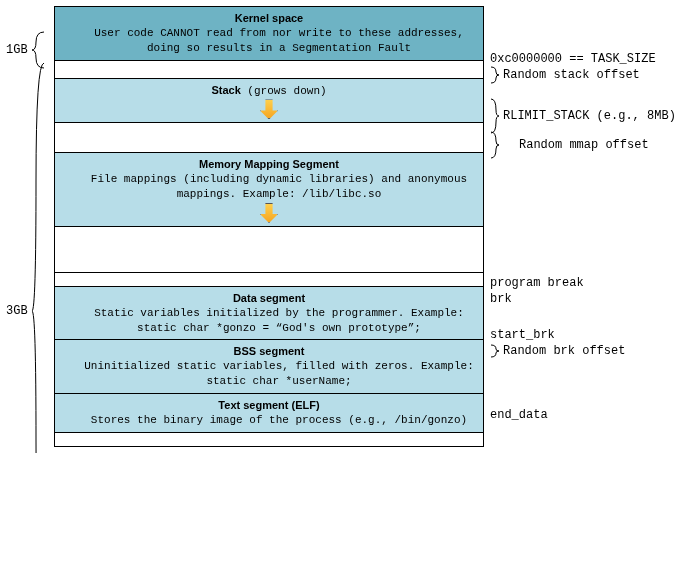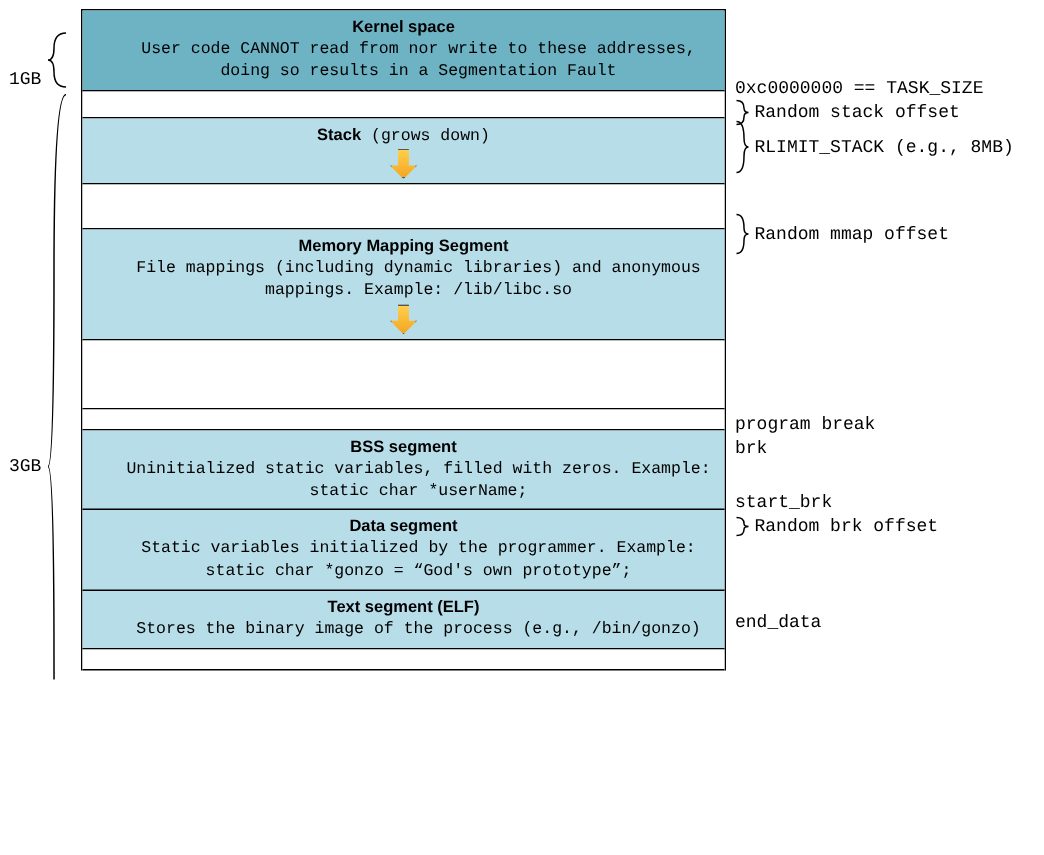--- a/index.html
+++ b/index.html
@@ -60,21 +60,21 @@
   }
   .rlabel { position: absolute; left: 6px; white-space: nowrap; display:flex; align-items:center; }
   .rlabel .mini-brace { margin-right: 3px; }
 </style>
 </head>
 <body>
 
 <div class="wrap">
 
   <div class="left-labels">
-    <div class="left-label" style="top:14px;align-items:flex-end;">
+    <div class="left-label" style="top:24px;">
       <span class="mono">1GB</span>
       <svg class="brace-svg" width="16" height="40">
         <path d="M14,2 Q6,2 6,12 Q6,20 2,20 Q6,20 6,28 Q6,38 14,38" fill="none" stroke="#000" stroke-width="1"></path>
       </svg>
     </div>
     <div class="left-label" style="top:55px;">
       <span class="mono">3GB</span>
       <svg class="brace-svg" width="16" height="500">
         <path d="M14,2 Q6,2 6,120 Q6,250 2,250 Q6,250 6,380 Q6,498 14,498" fill="none" stroke="#000" stroke-width="1"></path>
       </svg>
@@ -105,28 +105,28 @@
       <div class="arrow-row">
           <span class="arrow"></span>
         </div>
     </div>
 
     <div class="seg gap" style="height:46px"></div>
 
 
     <div class="seg gap" style="height:14px"></div>
 
+    <div class="seg datas">
+      <div class="title">Data segment</div>
+      <div class="sub mono">Static variables initialized by the programmer. Example: static char *gonzo = “God's own prototype”;</div>
+    </div>
+
     <div class="seg bss">
       <div class="title">BSS segment</div>
       <div class="sub mono">Uninitialized static variables, filled with zeros. Example: static char *userName;</div>
-    </div>
-
-    <div class="seg datas">
-      <div class="title">Data segment</div>
-      <div class="sub mono">Static variables initialized by the programmer. Example: static char *gonzo = “God's own prototype”;</div>
     </div>
 
     <div class="seg text">
       <div class="title">Text segment (ELF)</div>
       <div class="sub mono">Stores the binary image of the process (e.g., /bin/gonzo)</div>
     </div>
 
     <div class="seg gap" style="height:14px"></div>
   </div>
 
@@ -135,28 +135,28 @@
         <span>0xc0000000 == TASK_SIZE</span>
       </div>
 
     <div class="rlabel" style="top:60px;">
       <svg class="mini-brace" width="10" height="18">
           <path d="M1,1 Q6,1 6,6 Q6,9 9,9 Q6,9 6,12 Q6,17 1,17" fill="none" stroke="#000"></path>
         </svg>
       <span>Random stack offset</span>
     </div>
 
-    <div class="rlabel" style="top:74px;">
+    <div class="rlabel" style="top:92px;">
       <svg class="mini-brace" width="10" height="36">
           <path d="M1,1 Q6,1 6,12 Q6,18 9,18 Q6,18 6,24 Q6,35 1,35" fill="none" stroke="#000"></path>
         </svg>
       <span>RLIMIT_STACK (e.g., 8MB)</span>
     </div>
 
-    <div class="rlabel" style="top:136px;">
+    <div class="rlabel" style="top:125px;gap:16px;">
       <svg class="mini-brace" width="10" height="28">
           <path d="M1,1 Q6,1 6,10 Q6,14 9,14 Q6,14 6,18 Q6,27 1,27" fill="none" stroke="#000"></path>
         </svg>
       <span>Random mmap offset</span>
     </div>
 
     <div class="rlabel" style="top:270px;">
         <span>program break</span>
       </div>
     <div class="rlabel" style="top:286px;">

